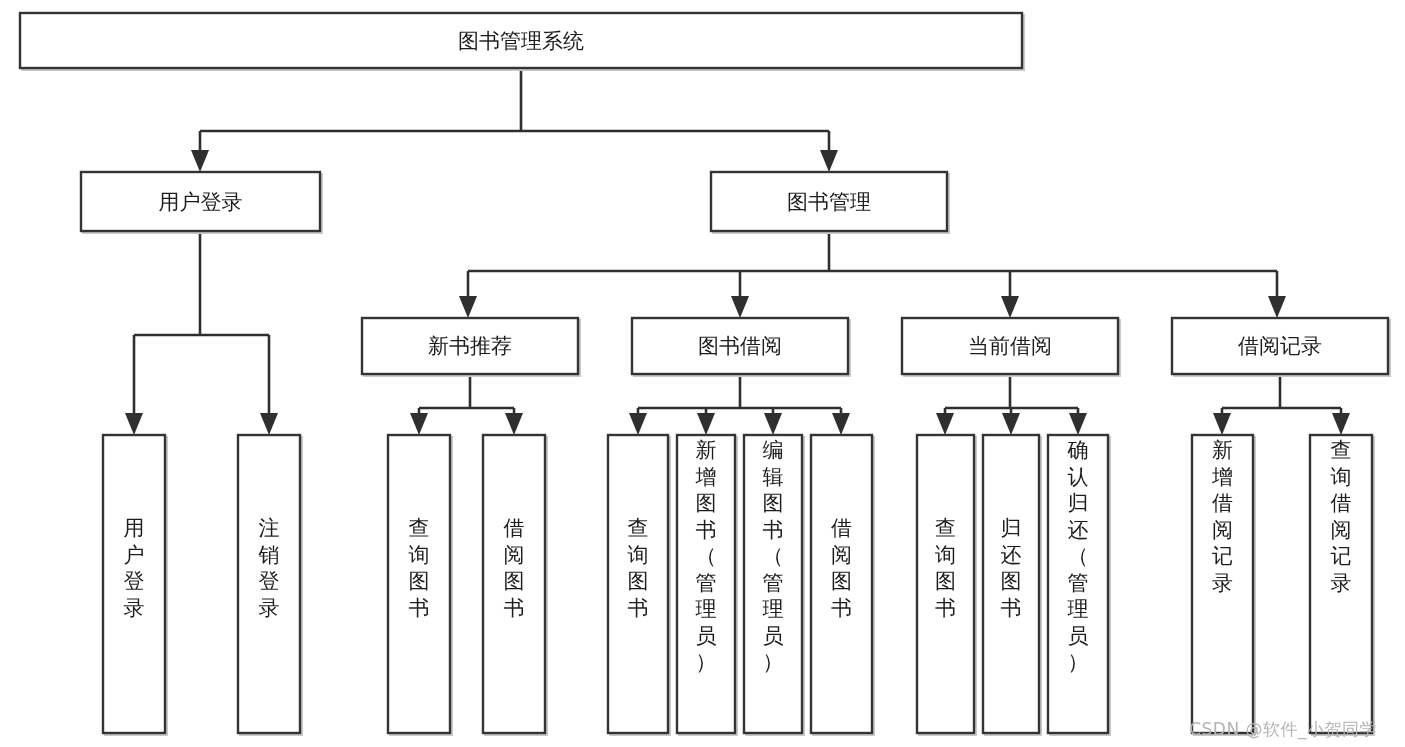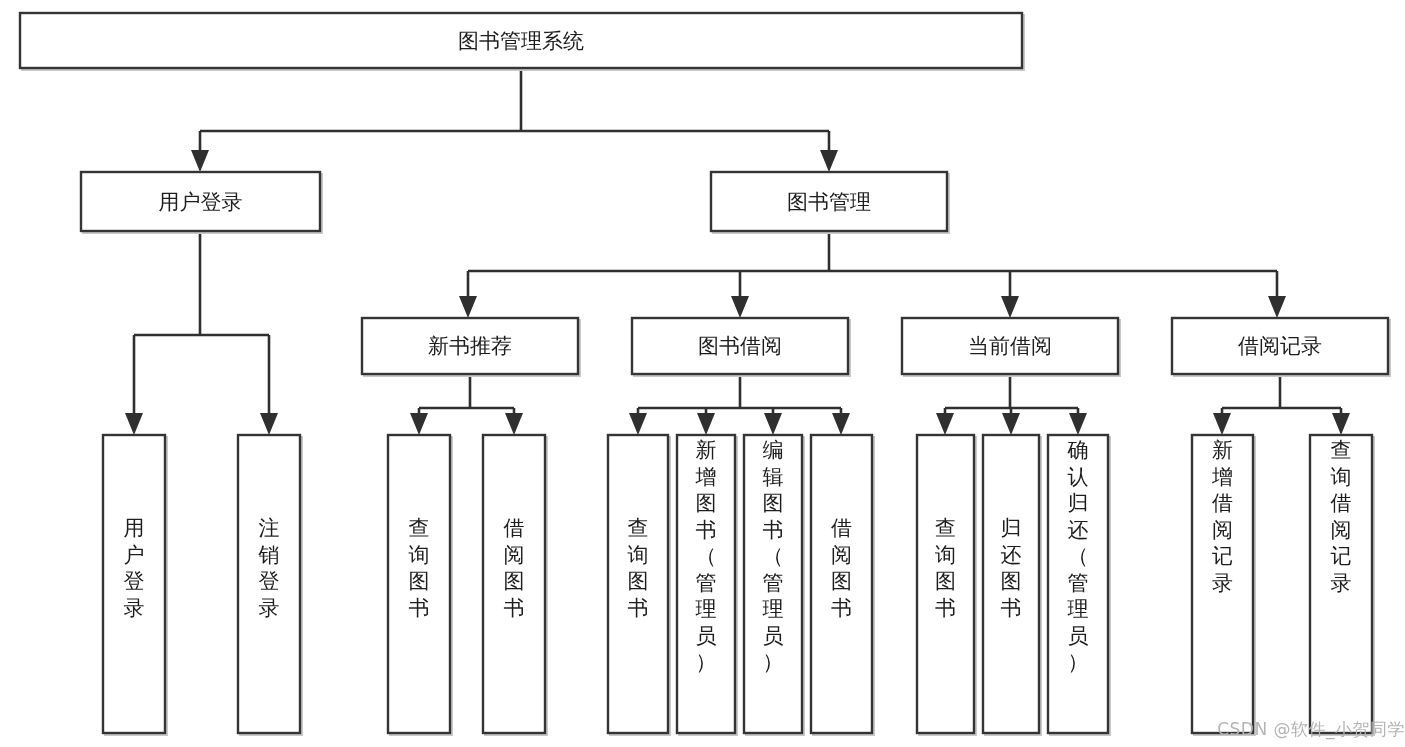--- a/index.html
+++ b/index.html
@@ -56,21 +56,21 @@
     text-anchor: middle;
     dominant-baseline: middle;
   }
   .node-label-v {
     fill: #1d1d1d;
     font-family: "DejaVu Sans", "Liberation Sans", sans-serif;
     font-size: 21px;
   }
   .watermark-text {
     position: absolute;
-    right: 0;
+    right: 28px;
     bottom: 6px;
     font-family: "DejaVu Sans", "Liberation Sans", sans-serif;
     font-size: 17px;
     color: #b4b4b4;
     letter-spacing: 0.5px;
     white-space: nowrap;
     user-select: none;
   }
 </style>
 </head>

